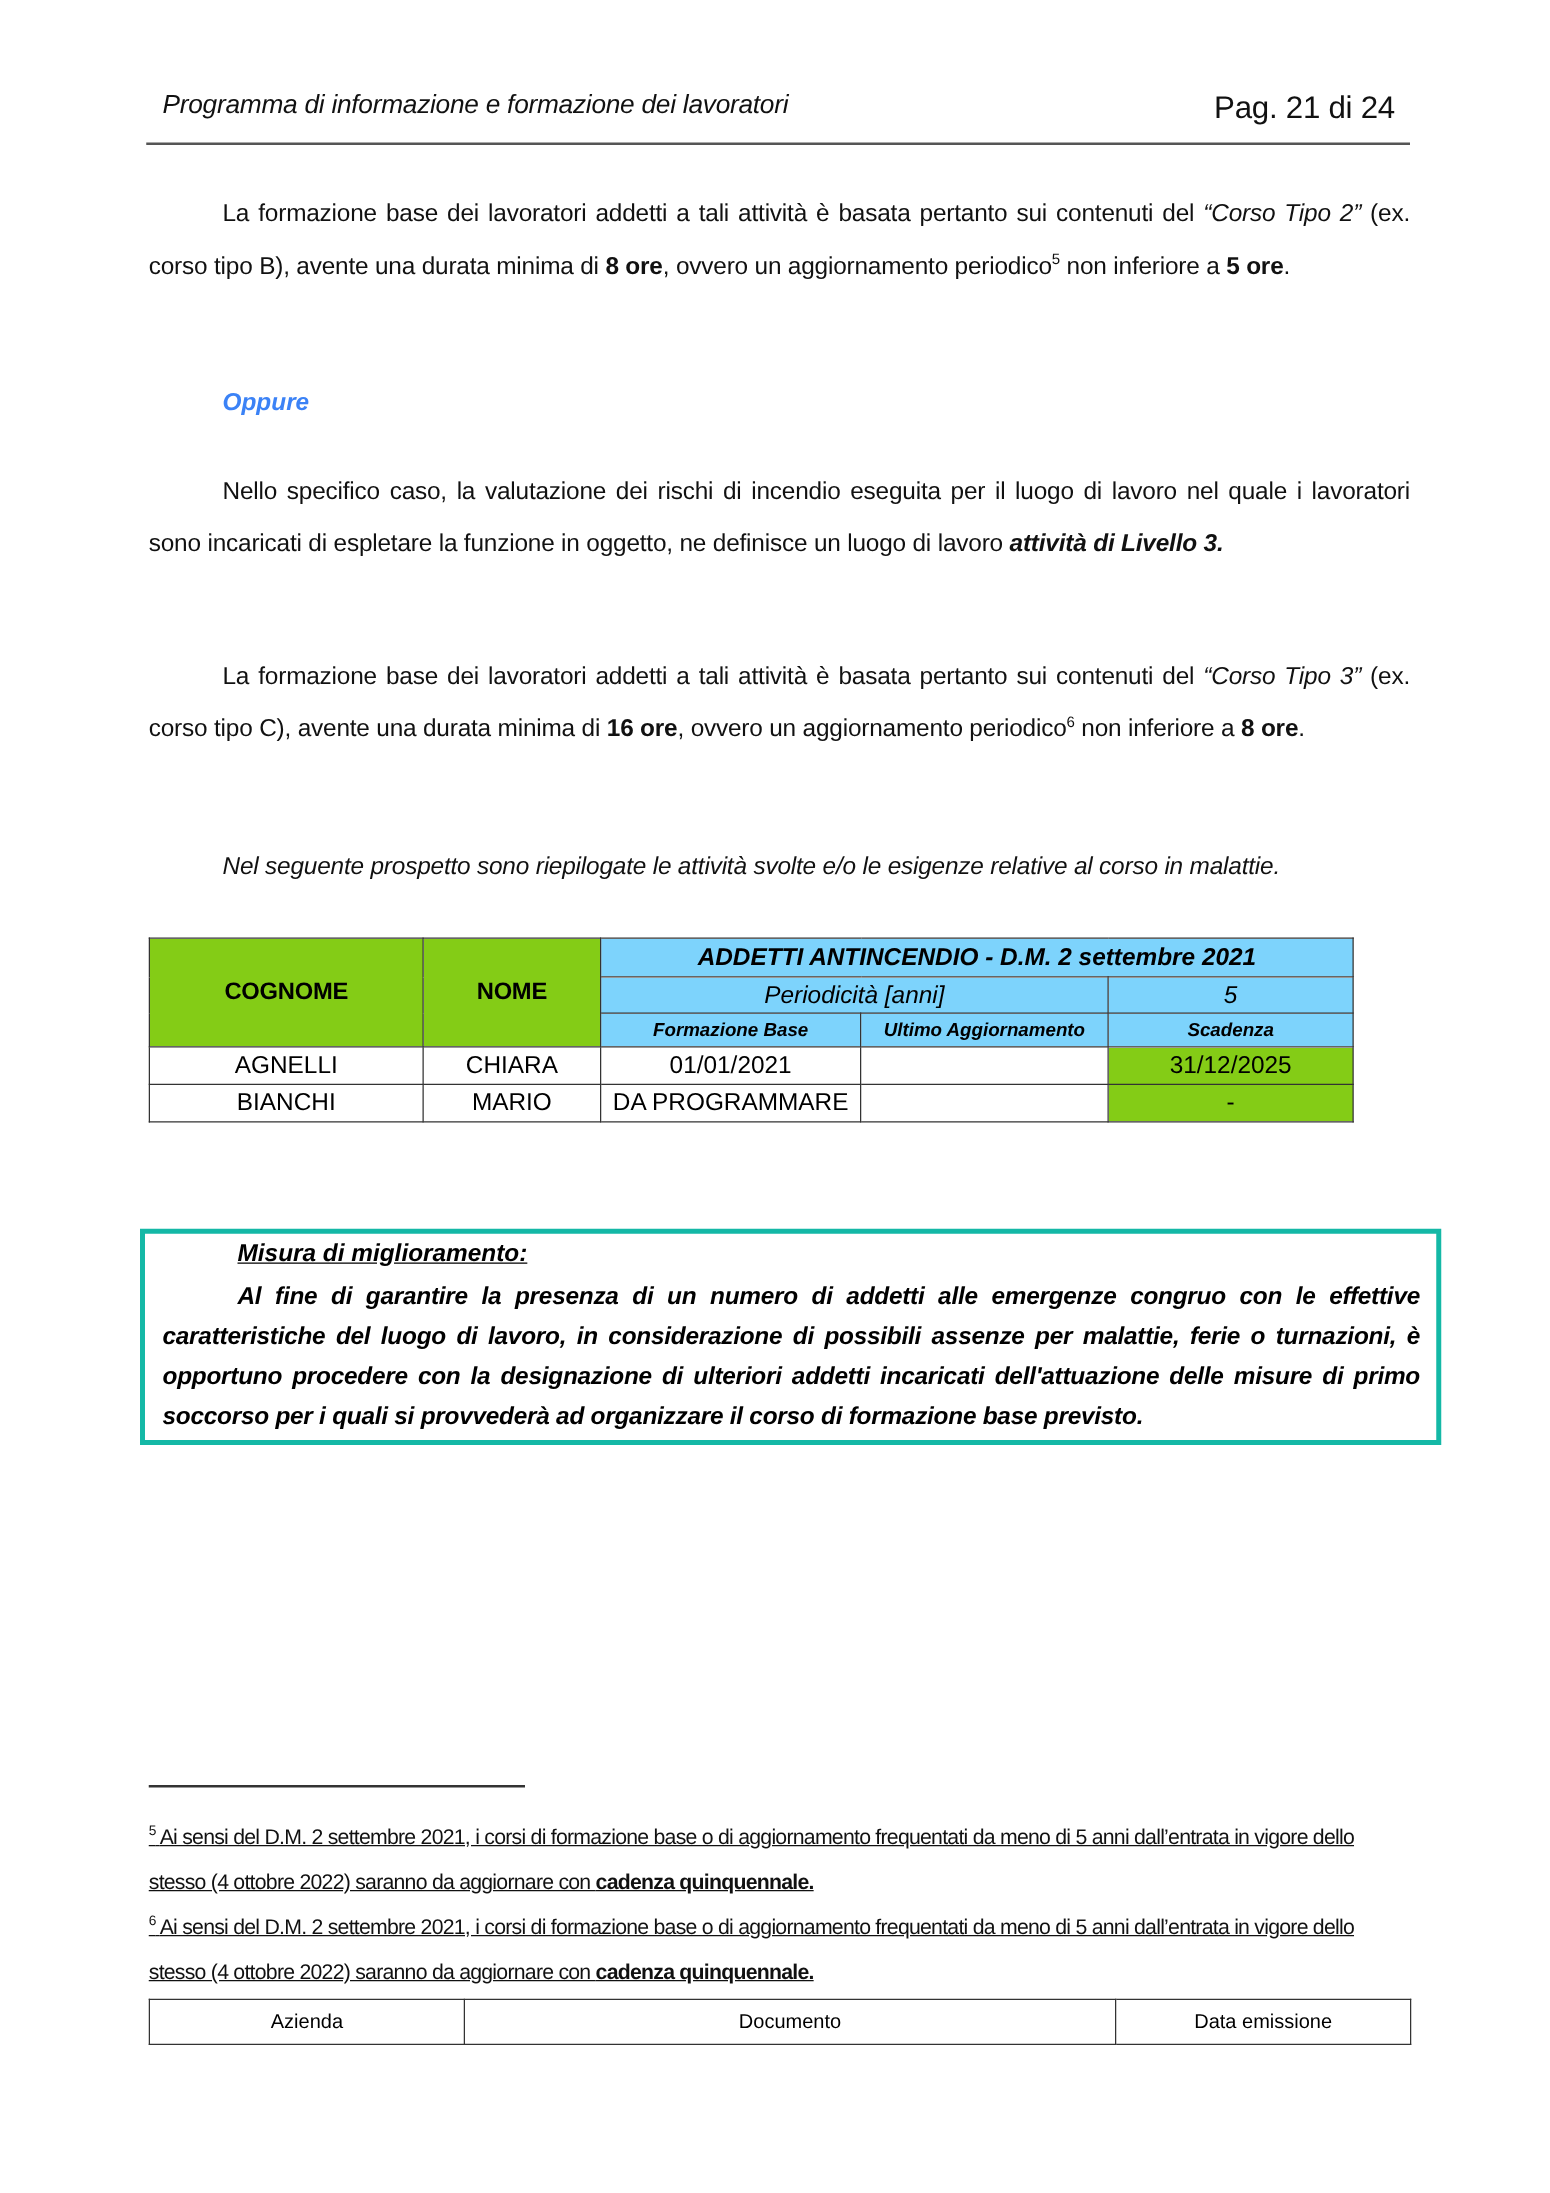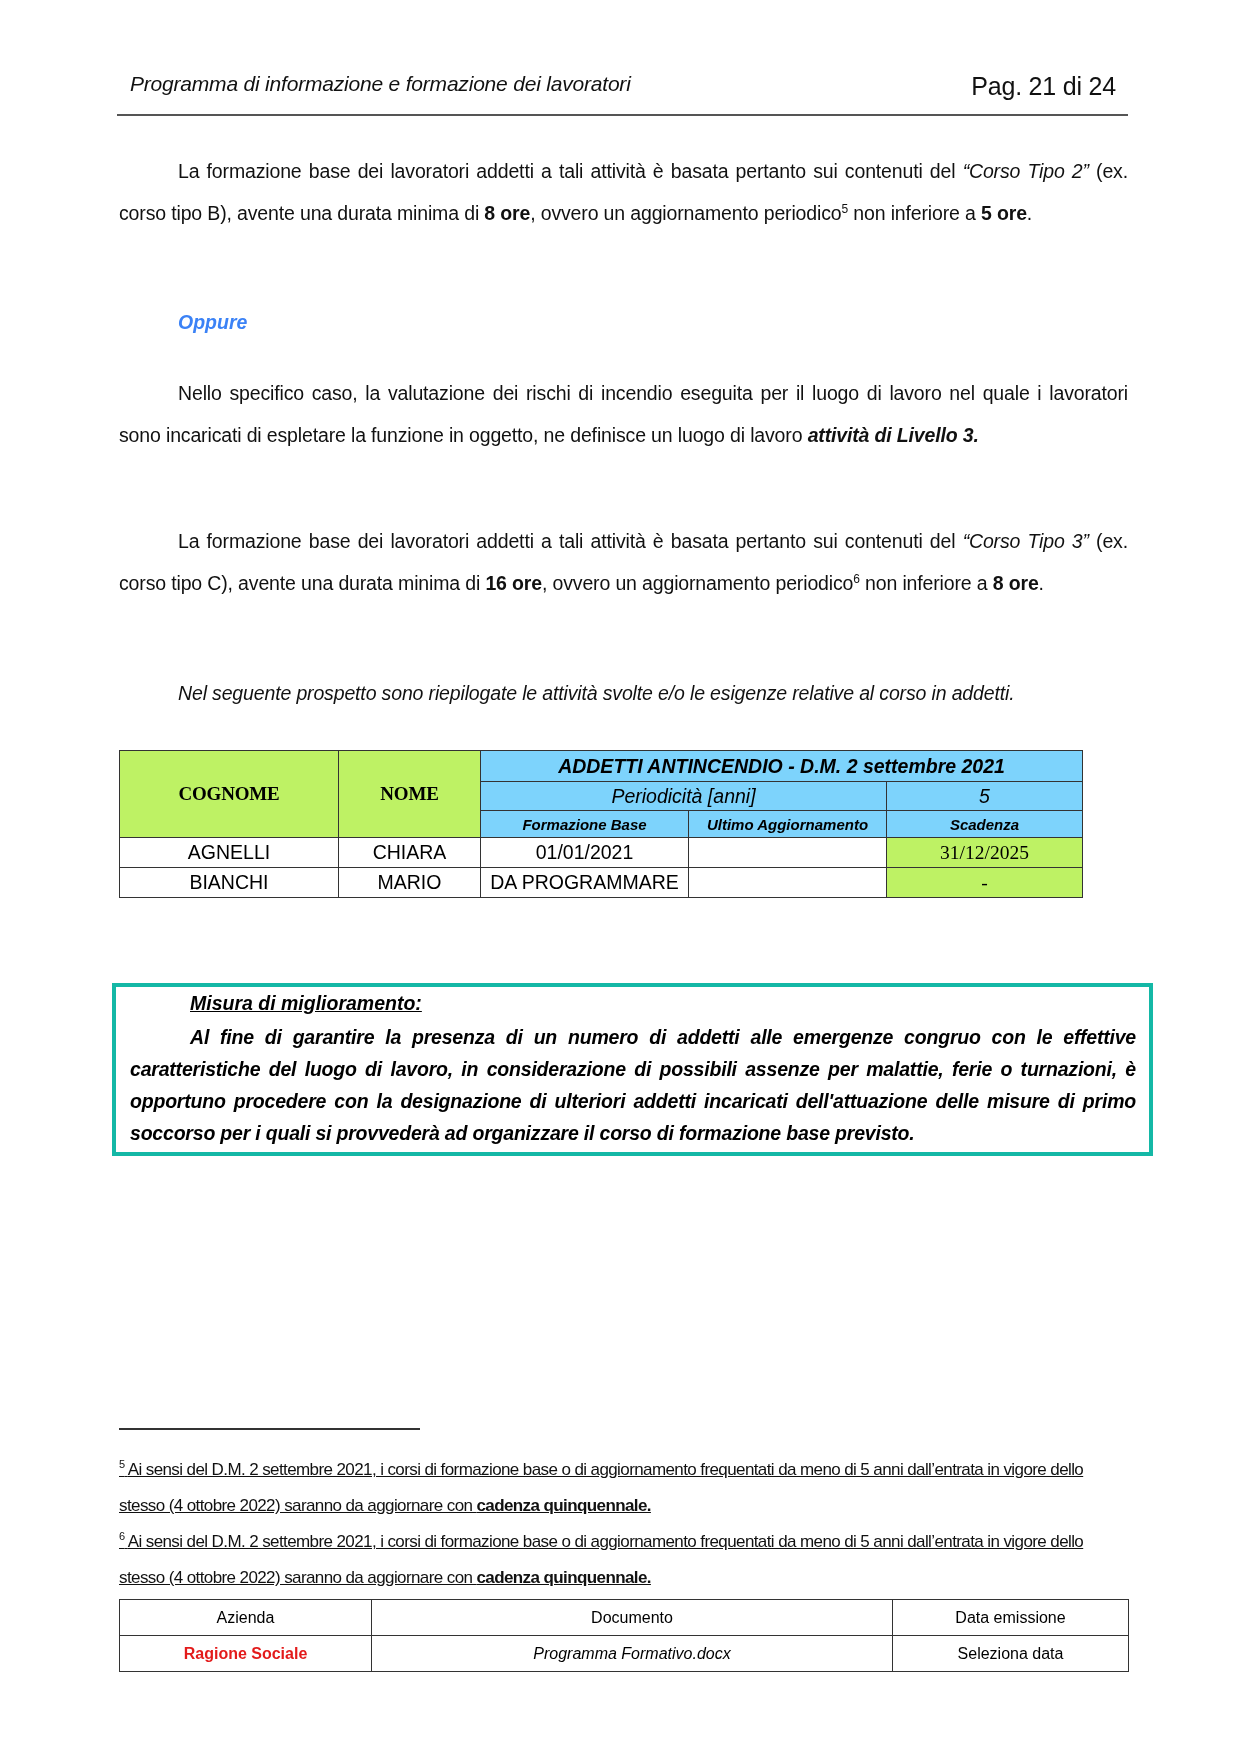--- a/index.html
+++ b/index.html
@@ -17,21 +17,21 @@
   .indent { text-indent: 59px; }
   .para b { font-weight: bold; }
   .para i { font-style: italic; }
   .para sup { font-size: 12px; line-height: 0; vertical-align: super; }
   .oppure { left: 178px; font-size: 19.5px; font-style: italic; font-weight: bold; color: #3b82f6; }
   .intro-it { left: 178px; font-size: 19.5px; font-style: italic; color: #111; letter-spacing: -0.15px; }
 
   
   table.grid { position: absolute; left: 119px; top: 750px; border-collapse: collapse; table-layout: fixed; width: 963px; }
   table.grid td { border: 1.5px solid #333; text-align: center; padding: 0; overflow: hidden; white-space: nowrap; }
-  .gray { background: #bef264; font-family: Liberation Serif, serif; }
+  .gray { background: #84cc16; }
   .pink { background: #7dd3fc; }
   .h-main { font-weight: bold; font-size: 19px; letter-spacing: -0.2px; }
   .h-pink-title { font-weight: bold; font-style: italic; font-size: 19.5px; height: 30px; }
   .h-pink-sub { font-style: italic; font-size: 19.5px; height: 28px; }
   .h-pink-col { font-weight: bold; font-style: italic; font-size: 15px; height: 26px; }
   .cell { font-size: 19.5px; height: 29px; }
 
   
   .box { left: 112px; top: 983px; width: 1033px; height: 165px; border: 4px solid #14b8a6; background: #fff; }
   .box-title { position: absolute; left: 74px; top: 5px; font-size: 19.5px; font-weight: bold; font-style: italic; text-decoration: underline; }
@@ -64,21 +64,21 @@
 <div class="abs oppure" style="top:311px;">Oppure</div>
 
 <div class="abs para indent" style="top:372px;">
   <span>Nello specifico caso, la valutazione dei rischi di incendio eseguita per il luogo di lavoro nel quale i lavoratori sono incaricati di espletare la funzione in oggetto, ne definisce un luogo di lavoro </span><b><i>attività di Livello 3.</i></b>
 </div>
 
 <div class="abs para indent" style="top:520px;">
   <span>La formazione base dei lavoratori addetti a tali attività è basata pertanto sui contenuti del </span><i>“Corso Tipo 3”</i><span> (ex. corso tipo C), avente una durata minima di </span><b>16 ore</b><span>, ovvero un aggiornamento periodico</span><sup>6</sup><span> non inferiore a </span><b>8 ore</b><span>.</span>
 </div>
 
-<div class="abs intro-it" style="top:682px;">Nel seguente prospetto sono riepilogate le attività svolte e/o le esigenze relative al corso in addetti.</div>
+<div class="abs intro-it" style="top:682px;">Nel seguente prospetto sono riepilogate le attività svolte e/o le esigenze relative al corso in malattie.</div>
 
 <table class="grid">
   <colgroup>
     <col style="width:219px">
       <col style="width:142px">
       <col style="width:208px">
       <col style="width:198px">
       <col style="width:196px">
   </colgroup>
   <tbody>
@@ -131,19 +131,14 @@
       <col style="width:252px">
       <col style="width:521px">
       <col style="width:236px">
     </colgroup>
   <tbody>
       <tr>
     <td>Azienda</td>
     <td>Documento</td>
     <td>Data emissione</td>
   </tr>
-  <tr>
-    <td class="foot-red">Ragione Sociale</td>
-    <td class="foot-it">Programma Formativo.docx</td>
-    <td>Seleziona data</td>
-  </tr>
 </tbody>
   </table>
 
 </body></html>

